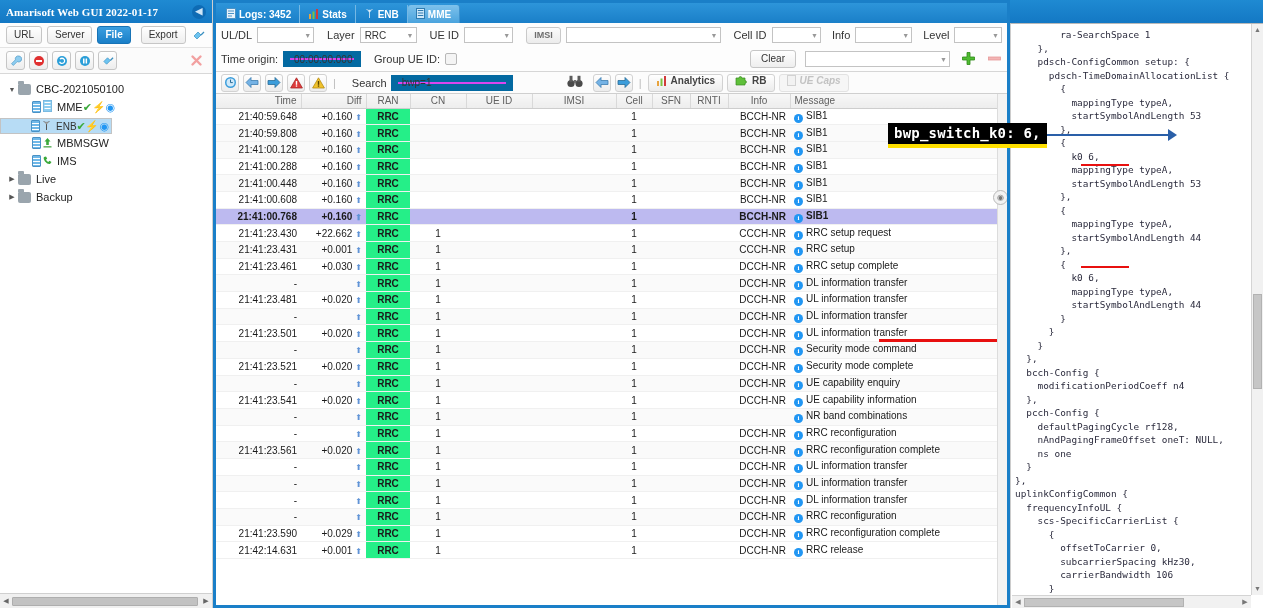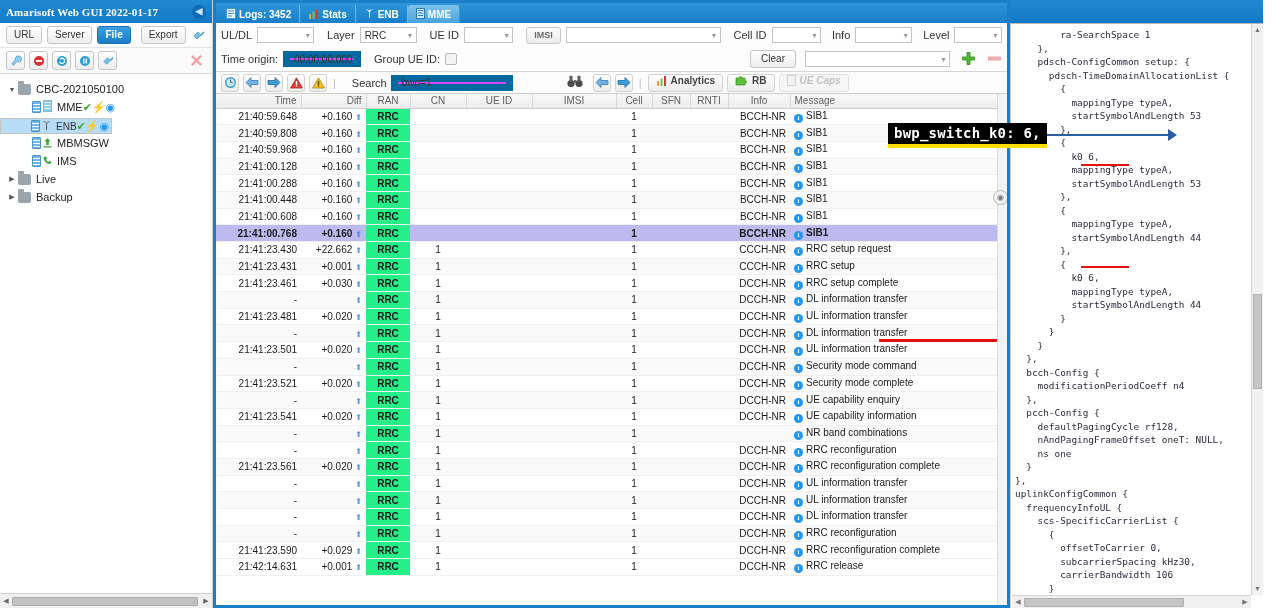--- a/index.html
+++ b/index.html
@@ -670,33 +670,20 @@
               <td class="c-ueid"></td>
               <td class="c-imsi"></td>
               <td class="c-cell">1</td>
               <td class="c-sfn"></td>
               <td class="c-rnti"></td>
               <td class="c-info">BCCH-NR</td>
               <td class="c-msg"><span class="info-ic">i</span>SIB1</td>
             </tr>
             <tr class="alt">
               <td class="c-time">21:40:59.808</td>
-              <td class="c-diff">+0.160<span class="arrow-ic">⬆</span></td>
-              <td class="c-ran">RRC</td>
-              <td class="c-cn"></td>
-              <td class="c-ueid"></td>
-              <td class="c-imsi"></td>
-              <td class="c-cell">1</td>
-              <td class="c-sfn"></td>
-              <td class="c-rnti"></td>
-              <td class="c-info">BCCH-NR</td>
-              <td class="c-msg"><span class="info-ic">i</span>SIB1</td>
-            </tr>
-            <tr>
-              <td class="c-time">21:40:59.968</td>
               <td class="c-diff">+0.160<span class="arrow-ic">⬆</span></td>
               <td class="c-ran">RRC</td>
               <td class="c-cn"></td>
               <td class="c-ueid"></td>
               <td class="c-imsi"></td>
               <td class="c-cell">1</td>
               <td class="c-sfn"></td>
               <td class="c-rnti"></td>
               <td class="c-info">BCCH-NR</td>
               <td class="c-msg"><span class="info-ic">i</span>SIB1</td>

